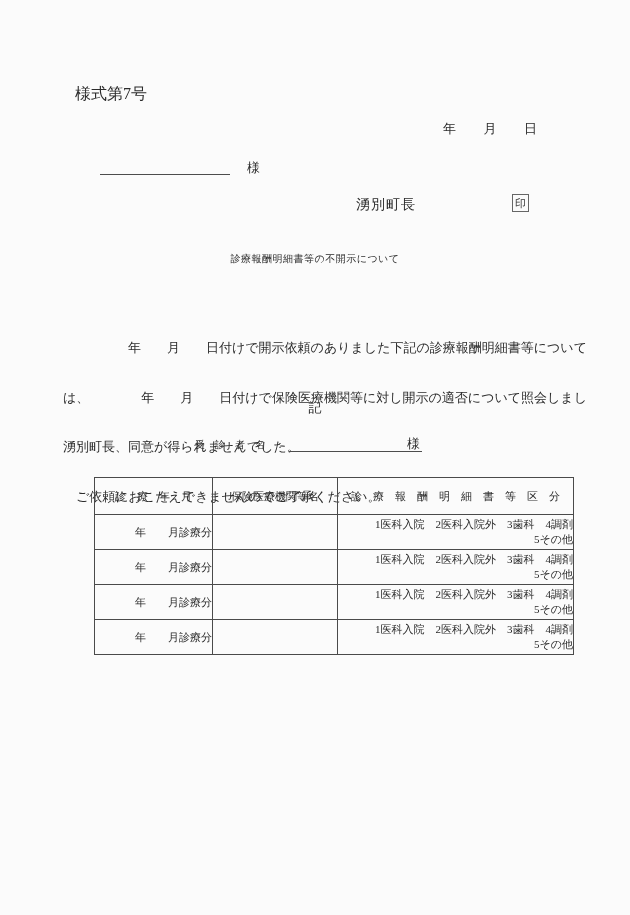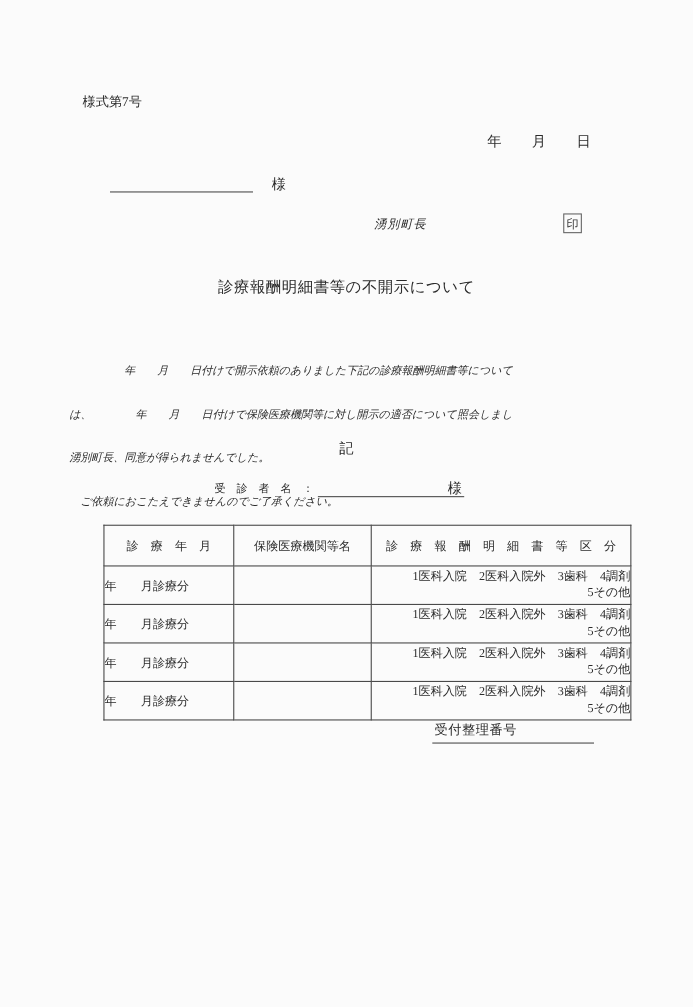--- a/index.html
+++ b/index.html
@@ -7,56 +7,56 @@
   body {
     background: #fbfbfb;
     font-family: "Liberation Serif", "DejaVu Serif", serif;
     color: #2b2b2b;
     position: relative;
     overflow: hidden;
   }
   .abs { position: absolute; white-space: pre; }
   .page { position: absolute; inset: 0; background: #fbfbfb; }
 
-  .form-number { left: 75px; top: 84px; font-size: 12px; }
+  .form-number { left: 75px; top: 84px; font-size: 16px; }
   .date-line { left: 443px; top: 120px; font-size: 13px; letter-spacing: 0.5px; }
 
   .addressee { left: 100px; top: 158px; display: flex; align-items: flex-end; }
   .addressee .blank { width: 130px; height: 17px; border-bottom: 1.5px solid #4d4d4d; }
   .addressee .suffix { font-size: 13px; margin-left: 17px; line-height: 1; padding-bottom: 1px; }
 
-  .sender { left: 340px; top: 196px; font-size: 11px; letter-spacing: 1px; font-style: italic; }
+  .sender { left: 356px; top: 196px; font-size: 14px; letter-spacing: 1px; }
   .seal { left: 512px; top: 194px; width: 17px; height: 18px; border: 1px solid #666;
           display: flex; align-items: center; justify-content: center;
           font-size: 11px; color: #3a3a3a; }
 
   .doc-title { left: 0; top: 252px; width: 630px; text-align: center;
-               font-size: 14px; letter-spacing: 0.5px; }
+               font-size: 10px; letter-spacing: 0.5px; }
 
-  .body-text { left: 63px; top: 307px; width: 512px; font-size: 10px; font-style: italic; }
+  .body-text { left: 63px; top: 307px; width: 512px; font-size: 13px; }
   .body-text div { line-height: 17.6px; white-space: pre; }
 
   .record-label { left: 0; top: 399px; width: 630px; text-align: center; font-size: 13px; }
 
   .patient-line { left: 195px; top: 437px; display: flex; align-items: flex-end; }
   .patient-line .label { font-size: 10px; white-space: pre; line-height: 1; padding-bottom: 2px; }
   .patient-line .blank { width: 133px; border-bottom: 1.5px solid #4d4d4d;
                          text-align: right; font-size: 13px; line-height: 1;
                          padding: 0 2px 1px 0; margin-left: 4px; }
 
   table.main { position: absolute; left: 94px; top: 477px; width: 479px;
                border-collapse: collapse; table-layout: fixed; }
   table.main th, table.main td {
     border: 1px solid #4a4a4a; font-weight: normal; font-size: 11px;
     color: #2b2b2b; white-space: pre; overflow: hidden;
   }
   table.main th { height: 37px; text-align: center; vertical-align: middle; }
   table.main td { height: 35px; vertical-align: middle; }
   col.c1 { width: 118px; } col.c2 { width: 125px; } col.c3 { width: 236px; }
-  td.period { text-align: left; }
+  td.period { text-align: right; }
   td.category { text-align: right; padding-left: 4px; line-height: 15.5px; }
 
   .receipt { left: 393px; top: 655px; width: 147px; border-bottom: 1.5px solid #4d4d4d;
              font-size: 12px; padding: 0 0 3px 2px; letter-spacing: 0.5px; }
 </style>
 </head>
 <body>
 
 <div class="page">
 
@@ -116,15 +116,14 @@
       <td class="category"><div>1医科入院　2医科入院外　3歯科　4調剤</div><div>5その他</div></td>
     </tr>
     <tr>
       <td class="period">年　　月診療分</td>
       <td></td>
       <td class="category"><div>1医科入院　2医科入院外　3歯科　4調剤</div><div>5その他</div></td>
     </tr>
   </tbody>
     </table>
 
-  <div class="abs receipt">受付整理番号</div>
 
 </div>
 
 </body></html>

